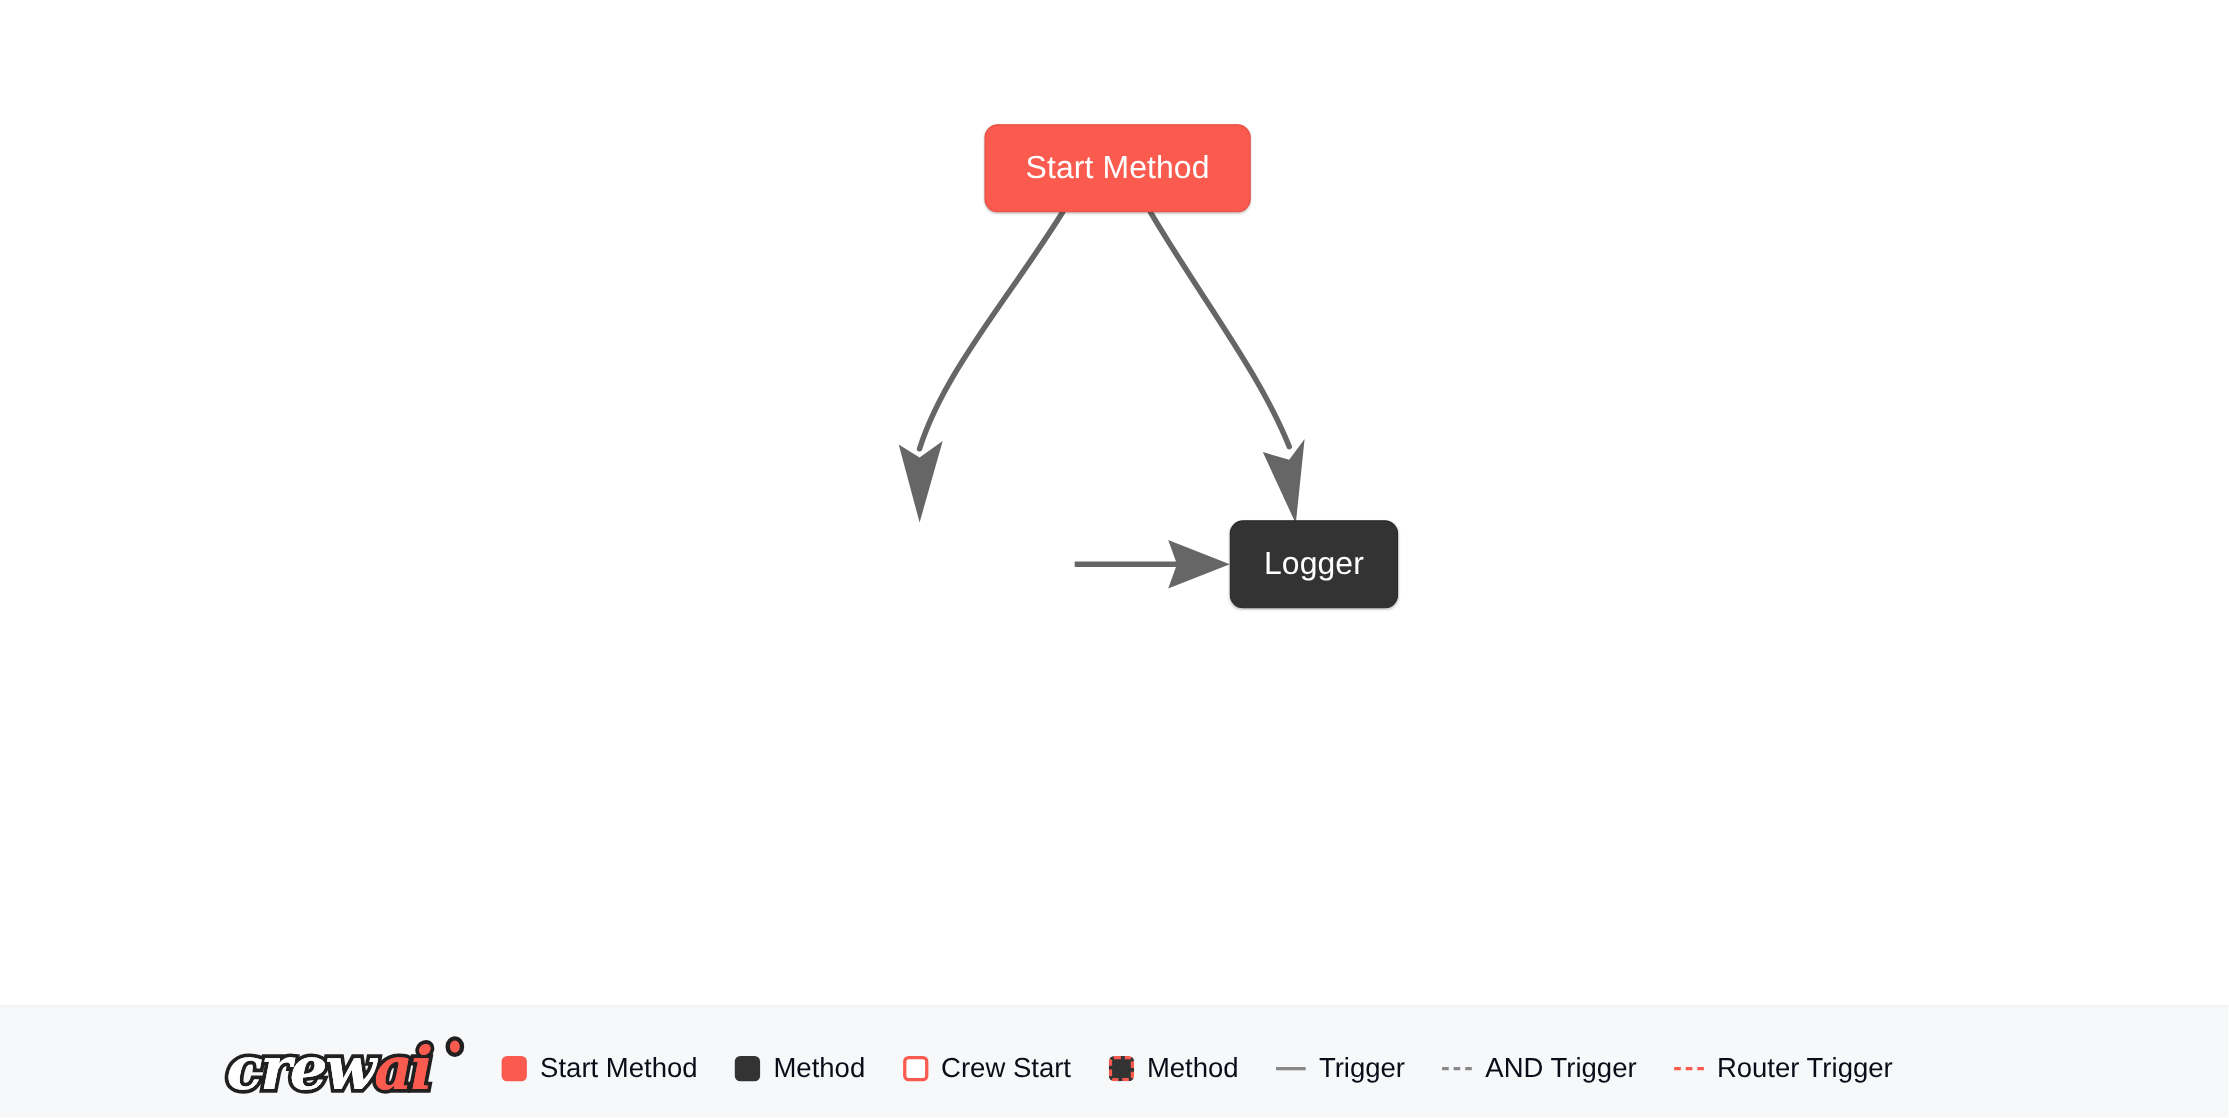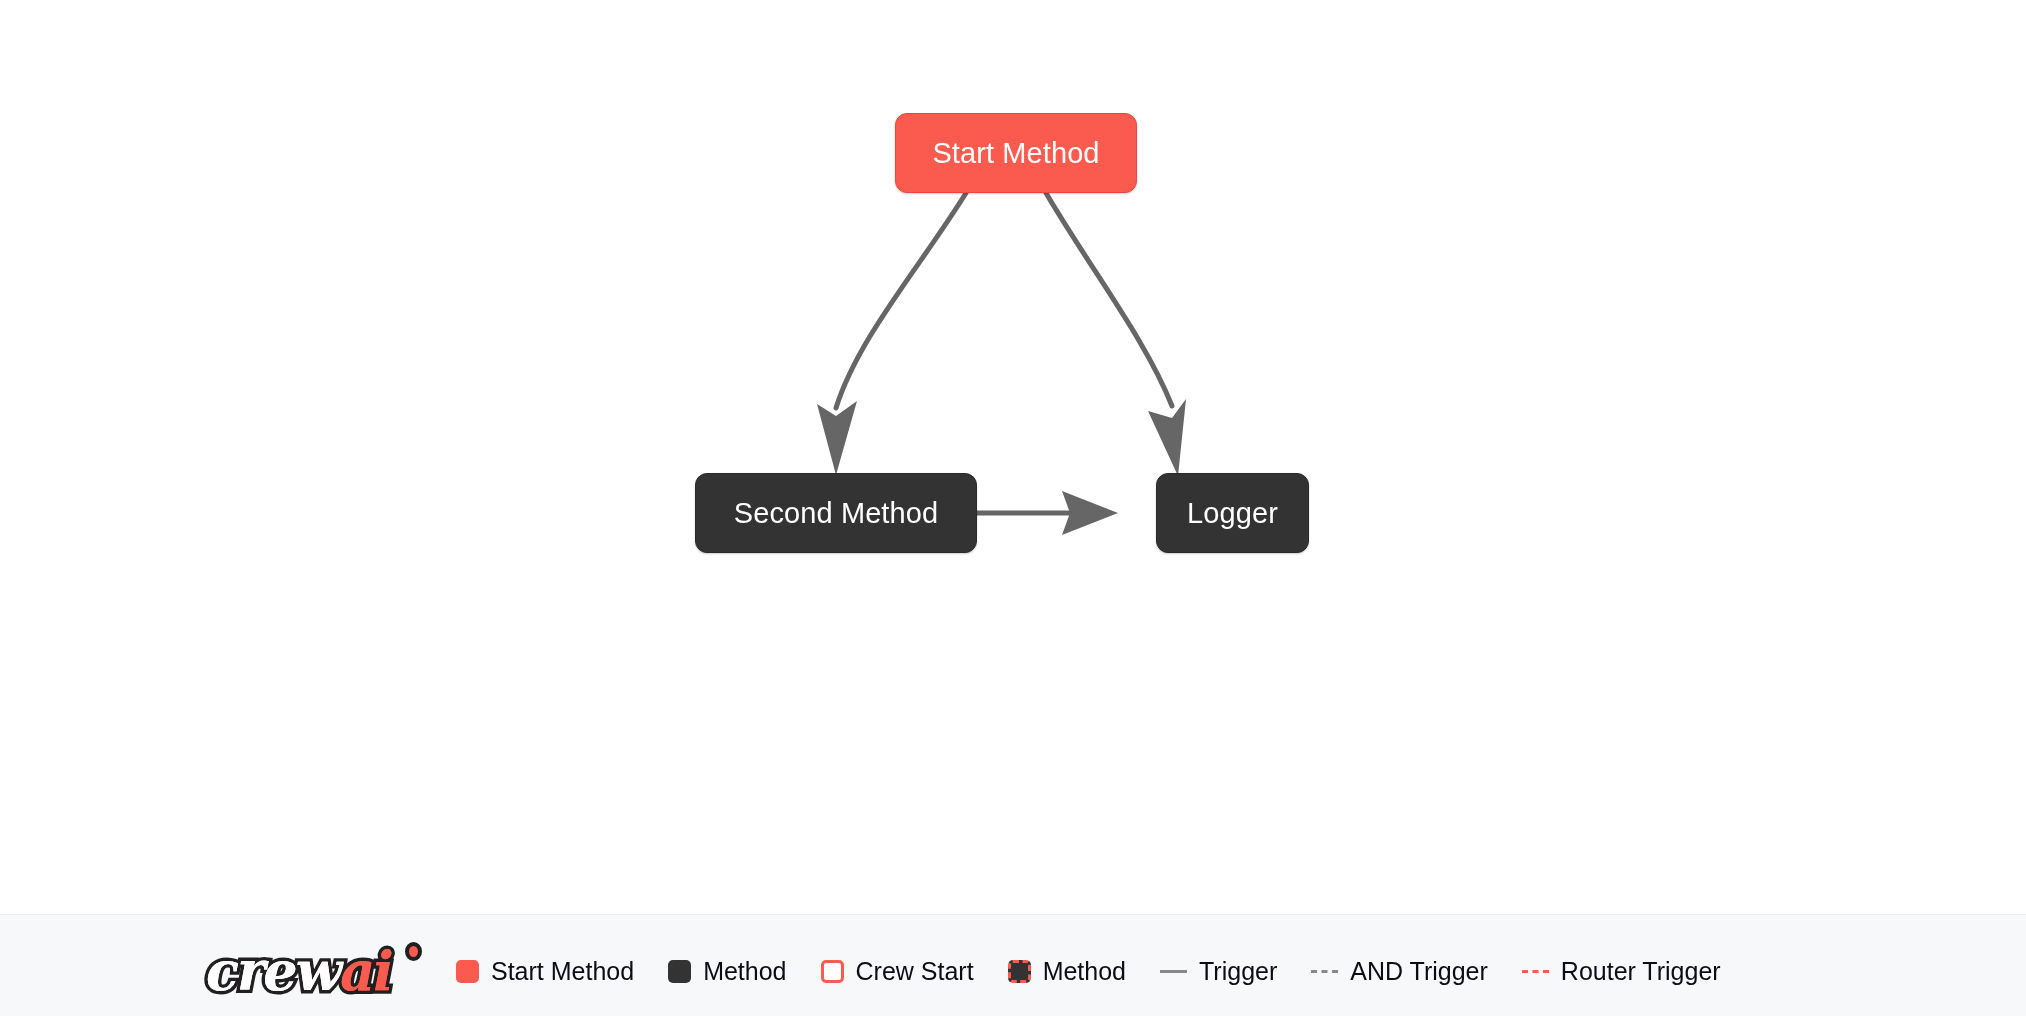--- a/index.html
+++ b/index.html
@@ -188,25 +188,22 @@
       <g>
         <path d="M 977,513 L 1074,513" fill="none" stroke="#666666" stroke-width="5" stroke-linecap="butt"></path>
         <path d="M 1118,513 L 1062,491 L 1070,513 L 1062,535 Z" fill="#666666"></path>
       </g>
     </svg>
 
     <div class="node node-start" style="left:895px; top:113px; width:242px; height:80px;">
       <span class="node-label">Start Method</span>
     </div>
 
-    <div class="node node-method" style="left:695px; top:473px; width:282px; height:80px;">
-      <span class="node-label">Second Method</span>
-    </div>
-
-    <div class="node node-method" style="left:1156px; top:473px; width:153px; height:80px;">
+
+    <div class="node node-method" style="left:1118px; top:473px; width:153px; height:80px;">
       <span class="node-label">Logger</span>
     </div>
 
   </div>
 
   <div id="legend-bar">
     <div id="legend-inner">
 
       <div id="crewai-logo">
         <div class="logo-text" aria-hidden="true">

